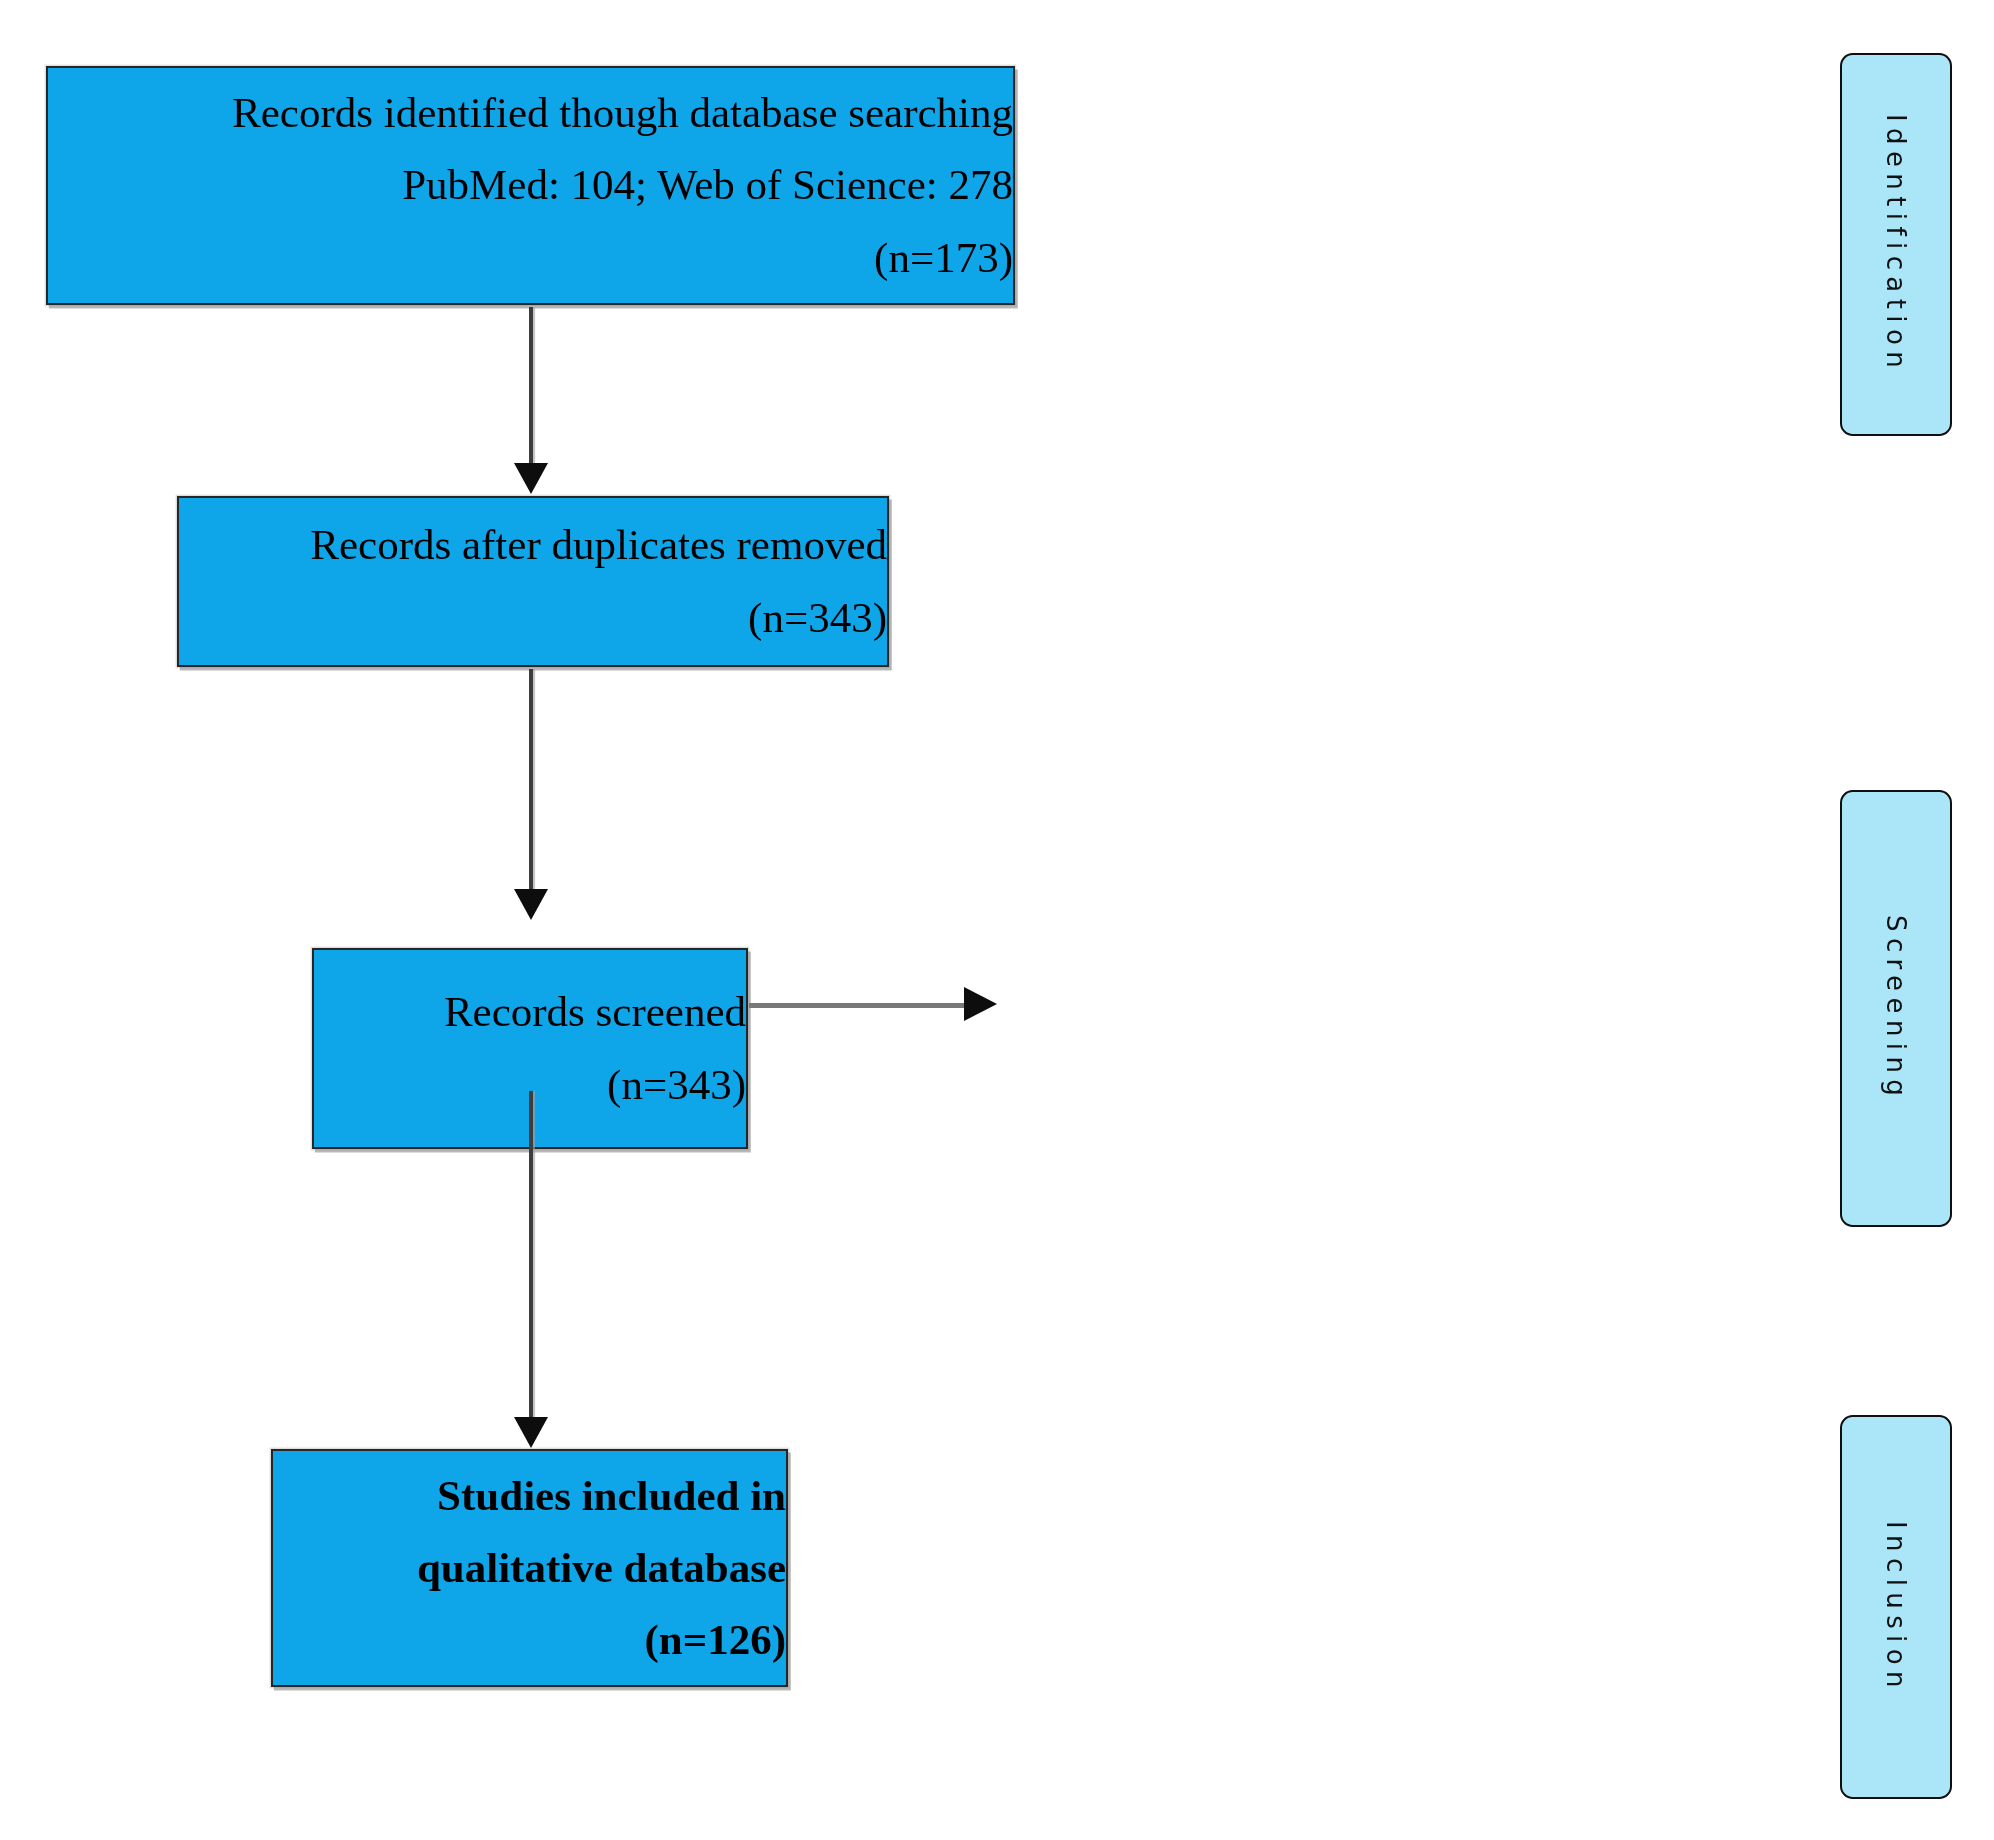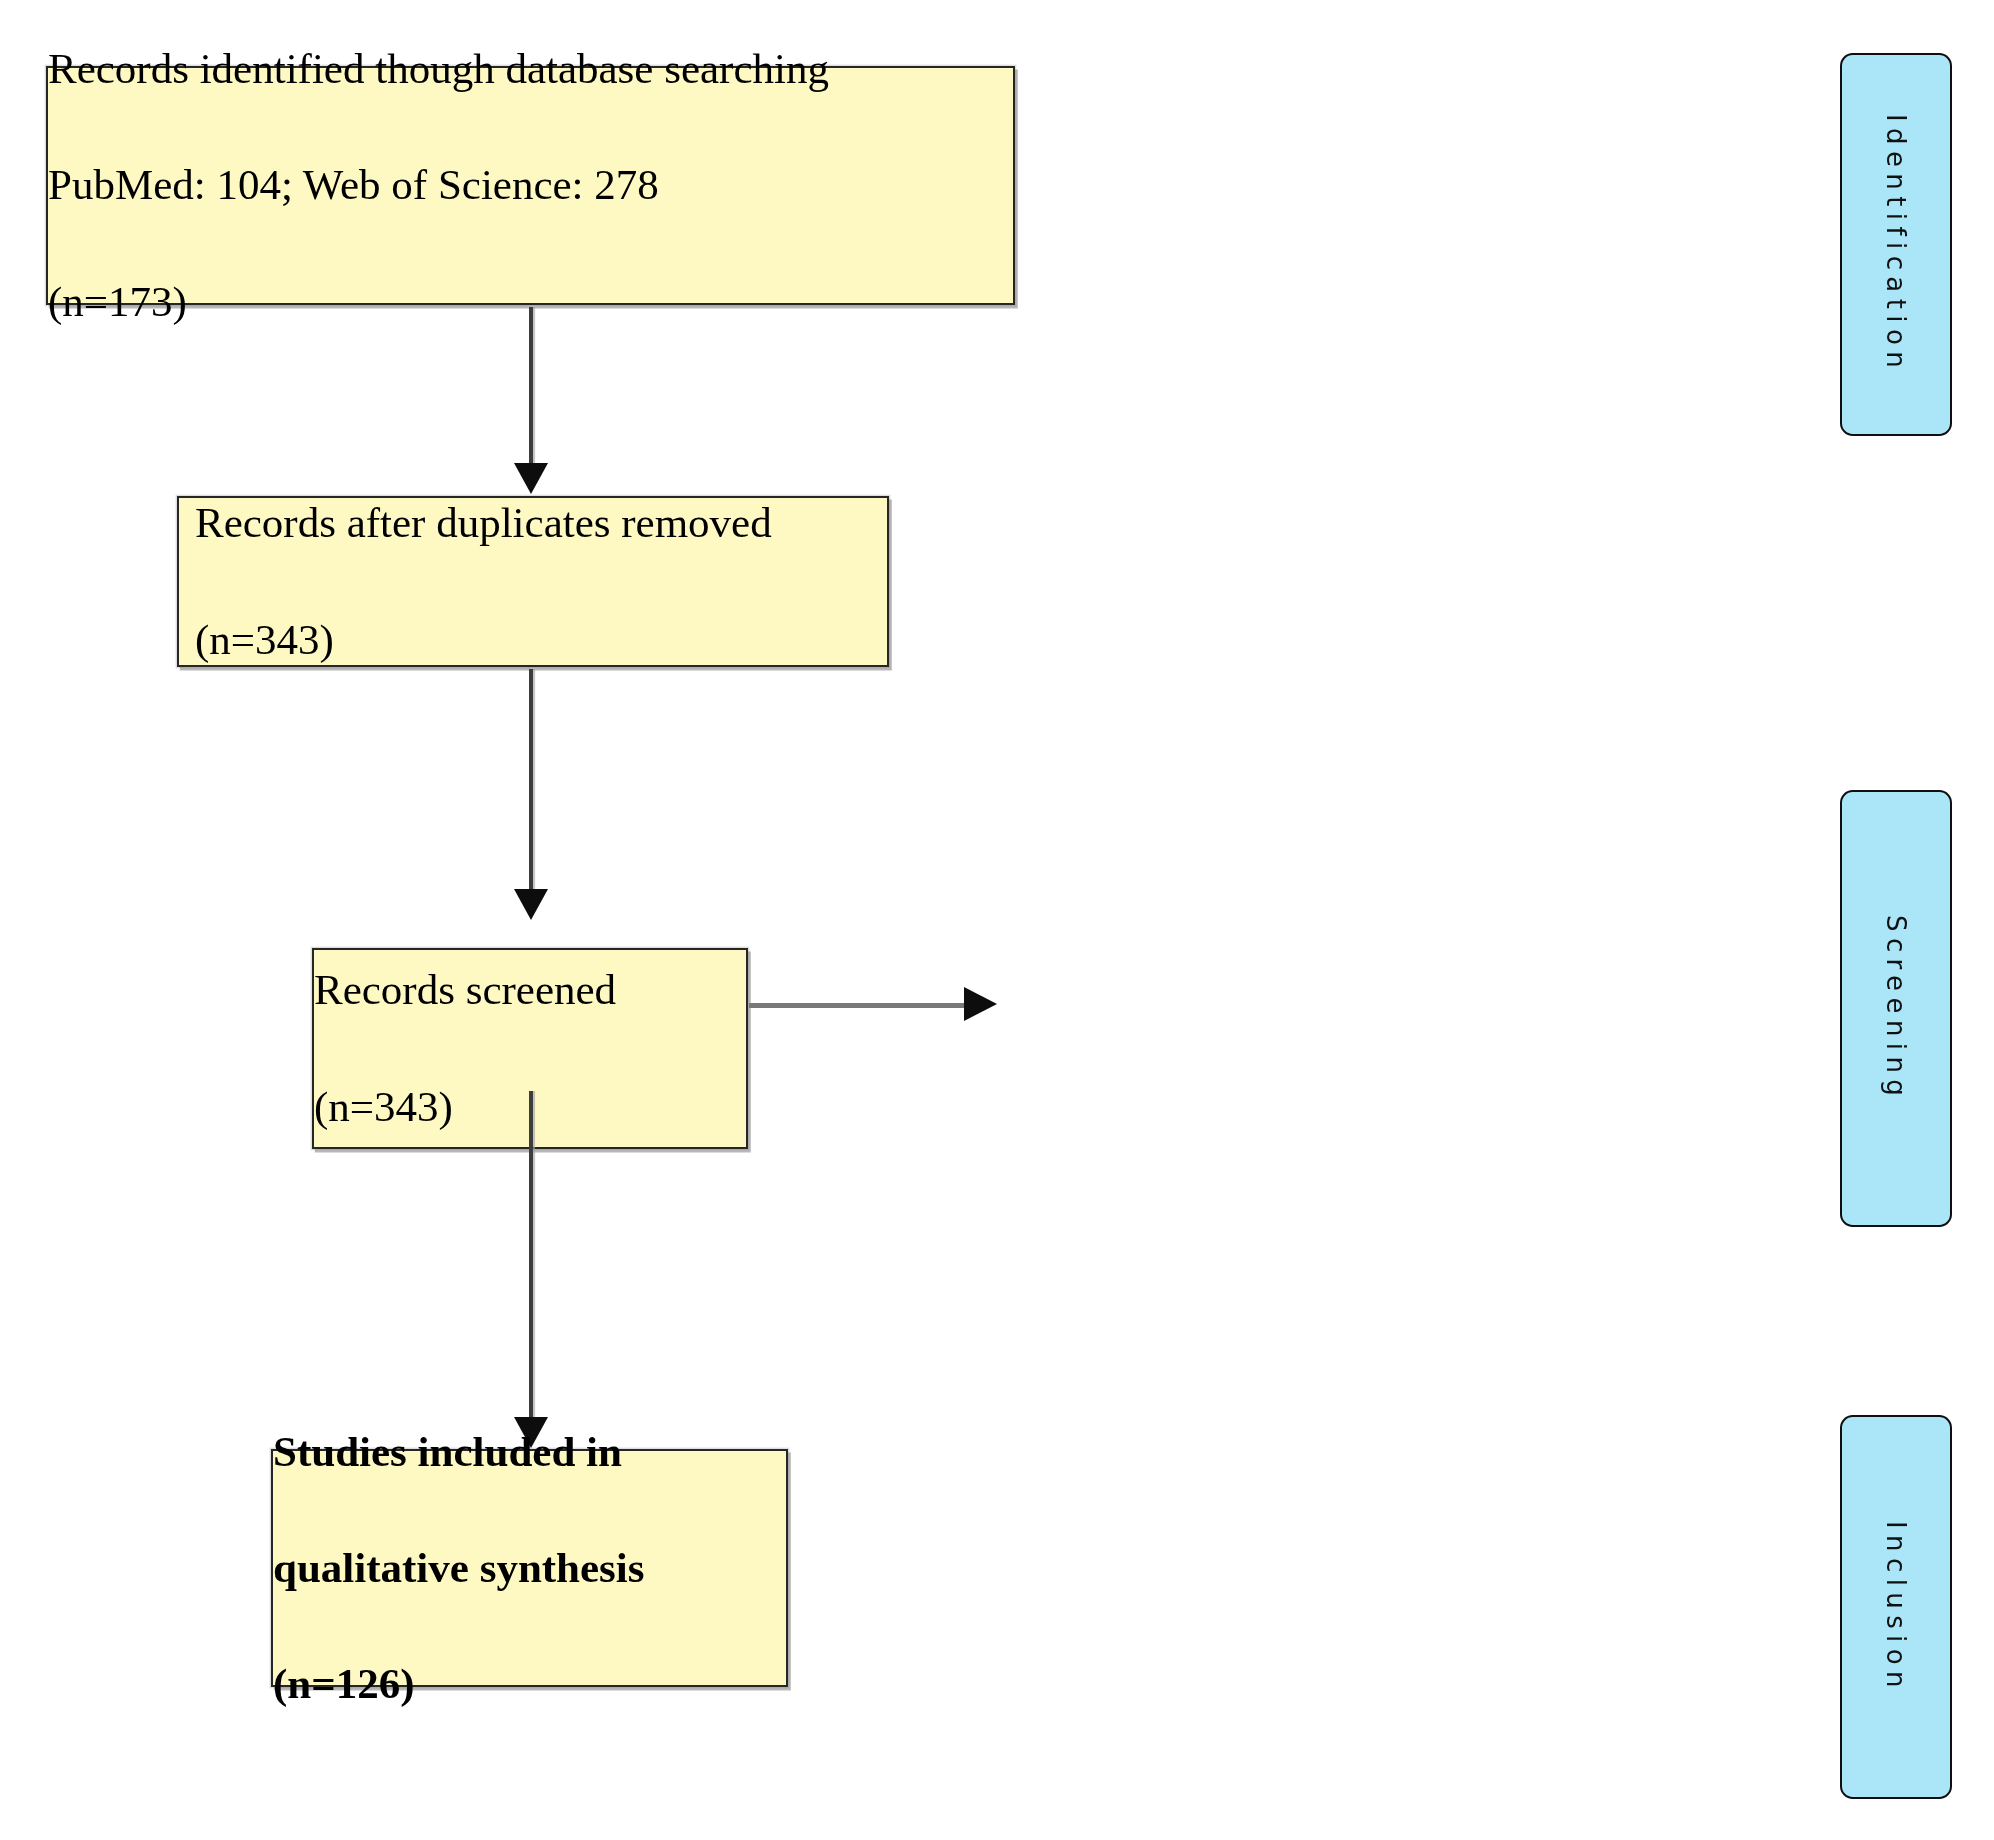--- a/index.html
+++ b/index.html
@@ -12,30 +12,29 @@
     position:relative;
     width:1995px;
     height:1840px;
     background:#ffffff;
     overflow:hidden;
   }
   
   .fbox{
     position:absolute;
     box-sizing:border-box;
-    background:#fef9c3;
+    background:#0ea5e9;
     border:2.8px solid #262626;
     box-shadow:2.8px 3.5px 0 rgba(128,128,128,0.55), 0 0 0 1.4px rgba(160,160,160,0.35);
     display:flex;
     flex-direction:column;
-    align-items:flex-start;
+    align-items:flex-end;
     justify-content:center;
     text-align:center;
     color:#000000;
-    gap:44px;
   }
   .fbox .tl{
     font-size:43px;
     line-height:1.68;
     white-space:nowrap;
   }
   #box-excluded .tl{
     font-size:41px;
     line-height:1.60;
   }
@@ -116,21 +115,21 @@
 
   <div class="hline" style="left:749px; top:1003px; width:216px;"></div>
   <div class="head-right" style="left:964px; top:987px;"></div>
 
 
   <div class="vline" style="left:529px; top:1091px; height:329px;"></div>
   <div class="head-down" style="left:514px; top:1417px;"></div>
 
   <div class="fbox" id="box-included" style="left:271px; top:1449px; width:517px; height:238px;font-weight:bold;">
     <div class="tl">Studies included in</div>
-    <div class="tl">qualitative synthesis</div>
+    <div class="tl">qualitative database</div>
     <div class="tl">(n=126)</div>
   </div>
 
   <div class="stage" style="left:1840px; top:53px; height:383px;">
     <div class="stxt">Identification</div>
   </div>
 
   <div class="stage" style="left:1840px; top:790px; height:437px;">
     <div class="stxt">Screening</div>
   </div>

